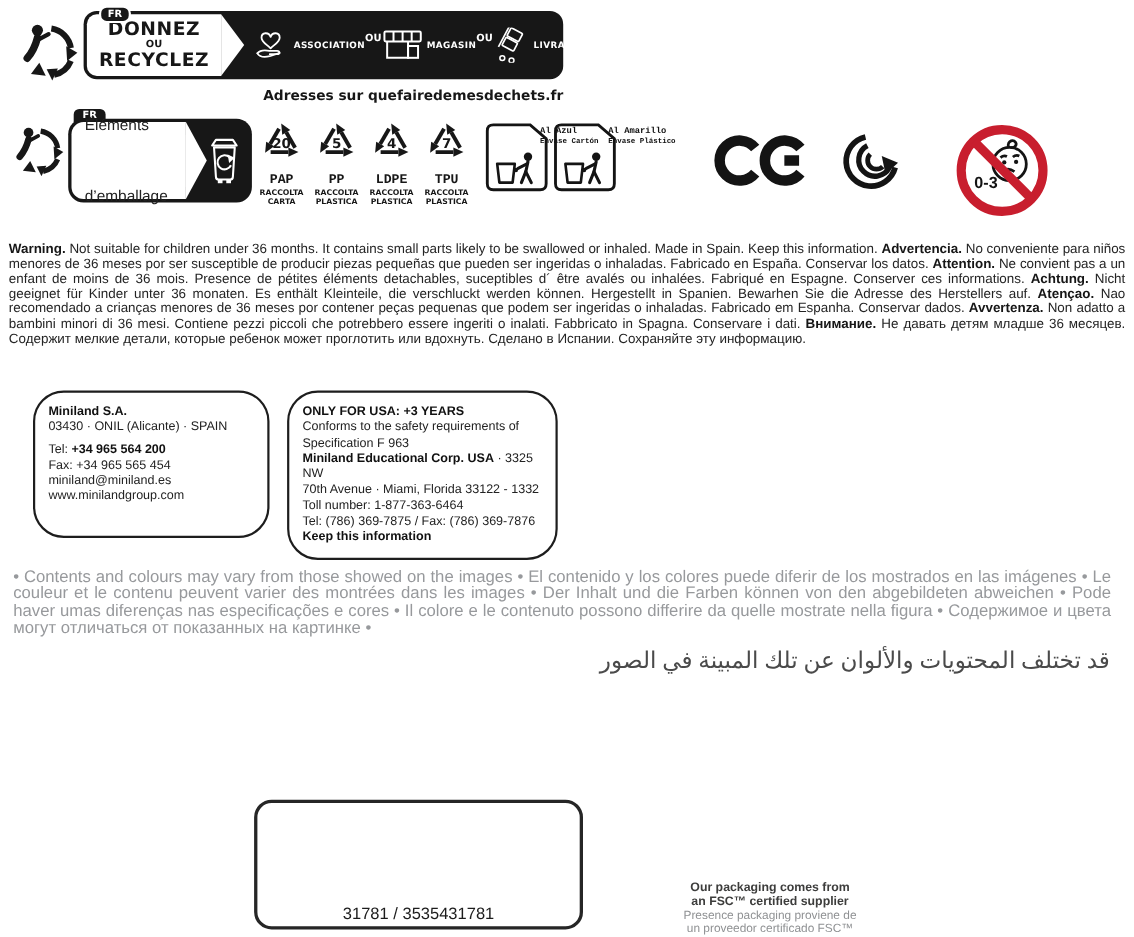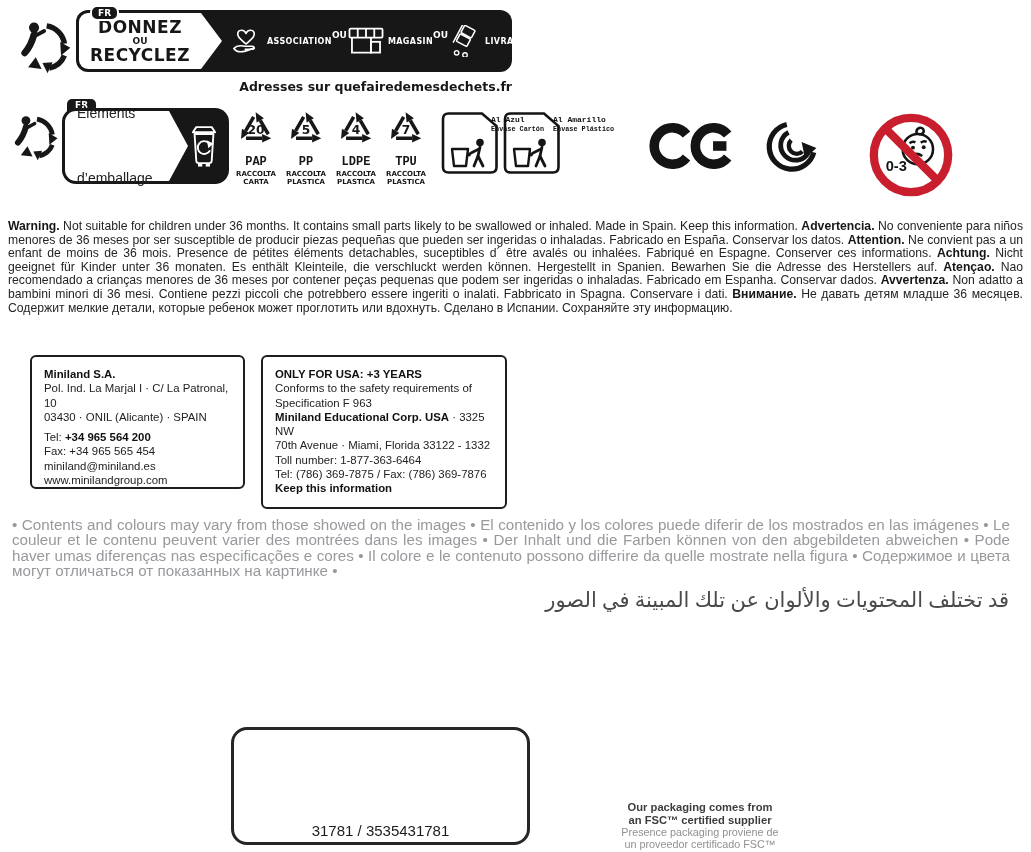--- a/index.html
+++ b/index.html
@@ -67,21 +67,21 @@
   .ce-mark { left:648px; top:121px; width:88px; height:50px; }
   .crescent-mark { left:765px; top:119px; width:54px; height:58px; }
   .age-mark { left:866px; top:110px; width:90px; height:90px; }
 
   
   .warning { left:8px; top:220px; width:1015px; font-size:12.2px; line-height:13.6px;
              text-align:justify; color:#242424; }
   .warning b { color:#161616; }
 
   
-  .addr-box { border:2.5px solid #1d1d1d; border-radius:6px; padding:10px 12px;
+  .addr-box { border:2.5px solid #1d1d1d; border-radius:28px; padding:10px 12px;
               font-size:11.4px; line-height:14.3px; color:#222; }
   .addr-box b { color:#111; }
   .box-miniland { left:30px; top:355px; width:215px; height:134px; }
   .box-usa { left:261px; top:355px; width:246px; height:154px; }
   .addr-gap { height:6px; }
 
   
   .disclaimer { left:12px; top:517px; width:998px; font-size:15.2px; line-height:15.4px;
                 color:#97999c; text-align:justify; }
 
@@ -339,21 +339,20 @@
   <circle cx="48" cy="38.5" r="2" fill="#141414"></circle>
   <circle cx="59" cy="38" r="2" fill="#141414"></circle>
   <text x="31" y="62" text-anchor="middle" font-size="15" font-weight="bold" fill="#141414" font-family="Liberation Sans, sans-serif">0-3</text>
   <line x1="20" y1="19" x2="74" y2="73" stroke="#c81e2e" stroke-width="8.5"></line>
 </svg>
 
 <div class="abs warning"><b>Warning.</b><span> Not suitable for children under 36 months. It contains small parts likely to be swallowed or inhaled. Made in Spain. Keep this information. </span><b>Advertencia.</b><span> No conveniente para niños menores de 36 meses por ser susceptible de producir piezas pequeñas que pueden ser ingeridas o inhaladas.  Fabricado en España. Conservar los datos. </span><b>Attention.</b><span> Ne convient pas a un enfant de moins de 36 mois. Presence de pétites éléments detachables, suceptibles d´ être avalés ou inhalées. Fabriqué en Espagne. Conserver ces informations. </span><b>Achtung.</b><span> Nicht geeignet für Kinder unter 36 monaten. Es enthält Kleinteile, die verschluckt werden können. Hergestellt in Spanien. Bewarhen Sie die Adresse des Herstellers auf. </span><b>Atençao.</b><span> Nao recomendado a crianças menores  de 36 meses por contener peças pequenas que podem  ser ingeridas o inhaladas. Fabricado em Espanha. Conservar dados. </span><b>Avvertenza.</b><span> Non adatto a bambini minori di 36 mesi. Contiene pezzi piccoli che potrebbero essere ingeriti o inalati. Fabbricato in Spagna.  Conservare i dati. </span><b>Внимание.</b><span> Не давать детям младше 36 месяцев. Содержит мелкие детали, которые ребенок может проглотить или вдохнуть. Сделано в Испании.  Сохраняйте эту информацию.</span></div>
 
 <div class="abs addr-box box-miniland">
   <div><b>Miniland S.A.</b></div>
-  <div><span>Pol. Ind. La Marjal I · C/ La Patronal, 10</span></div>
   <div><span>03430 · ONIL (Alicante) · SPAIN</span></div>
   <div class="addr-gap"></div>
   <div><span>Tel:  </span><b>+34 965 564 200</b></div>
   <div><span>Fax: +34 965 565 454</span></div>
   <div><span>miniland@miniland.es</span></div>
   <div><span>www.minilandgroup.com</span></div>
 </div>
 
 <div class="abs addr-box box-usa">
   <div><b>ONLY FOR USA: +3 YEARS</b></div>

